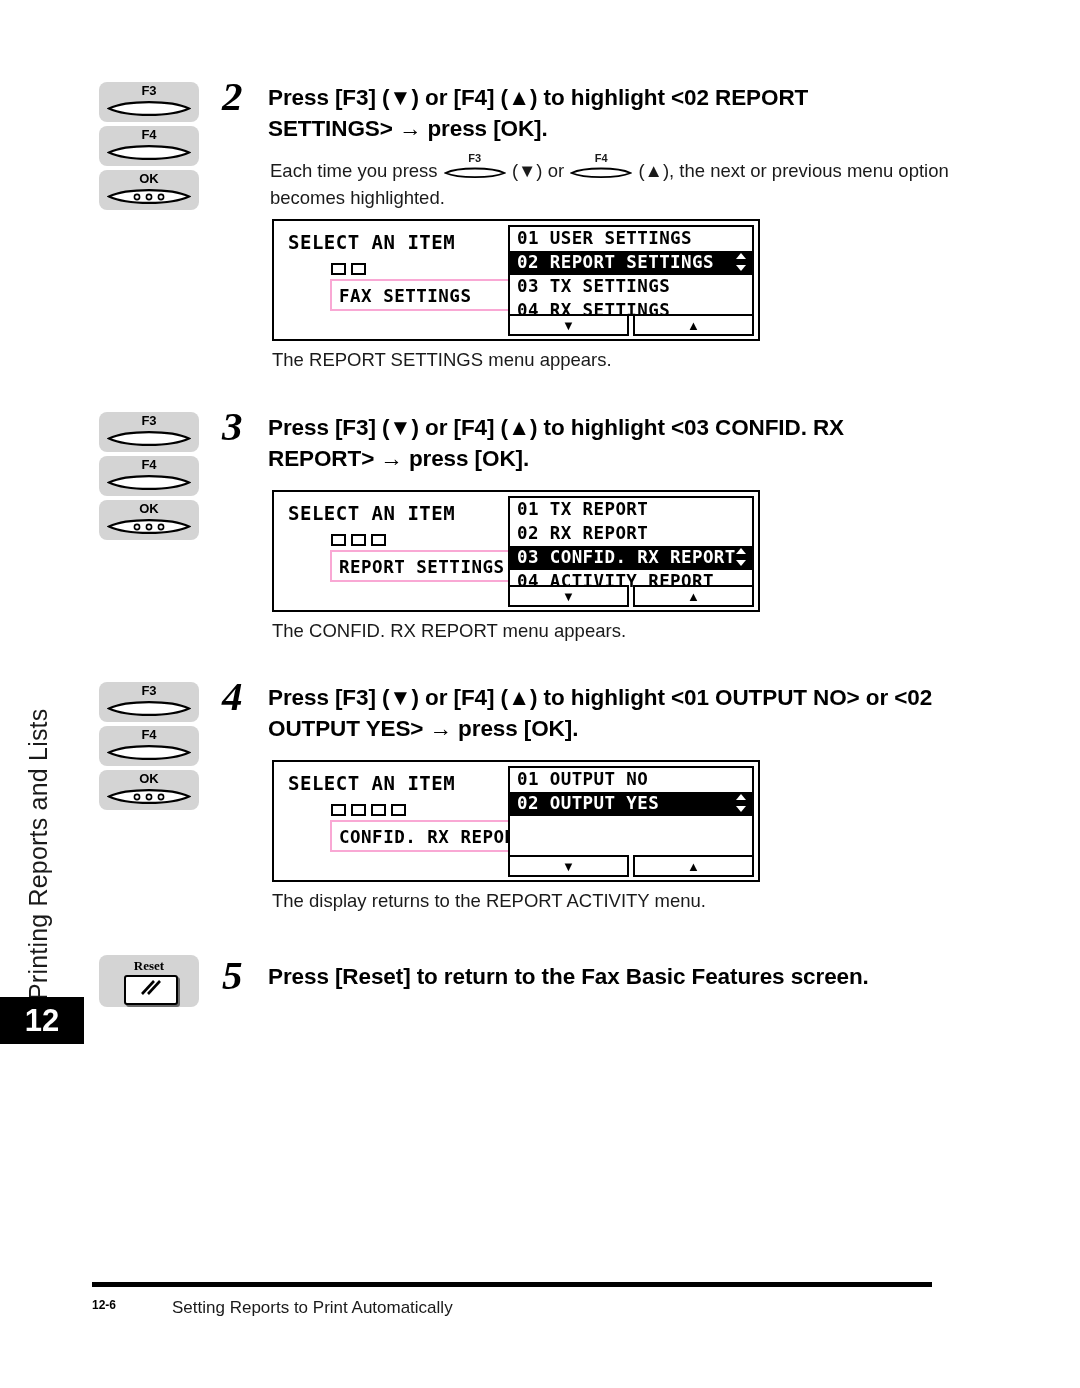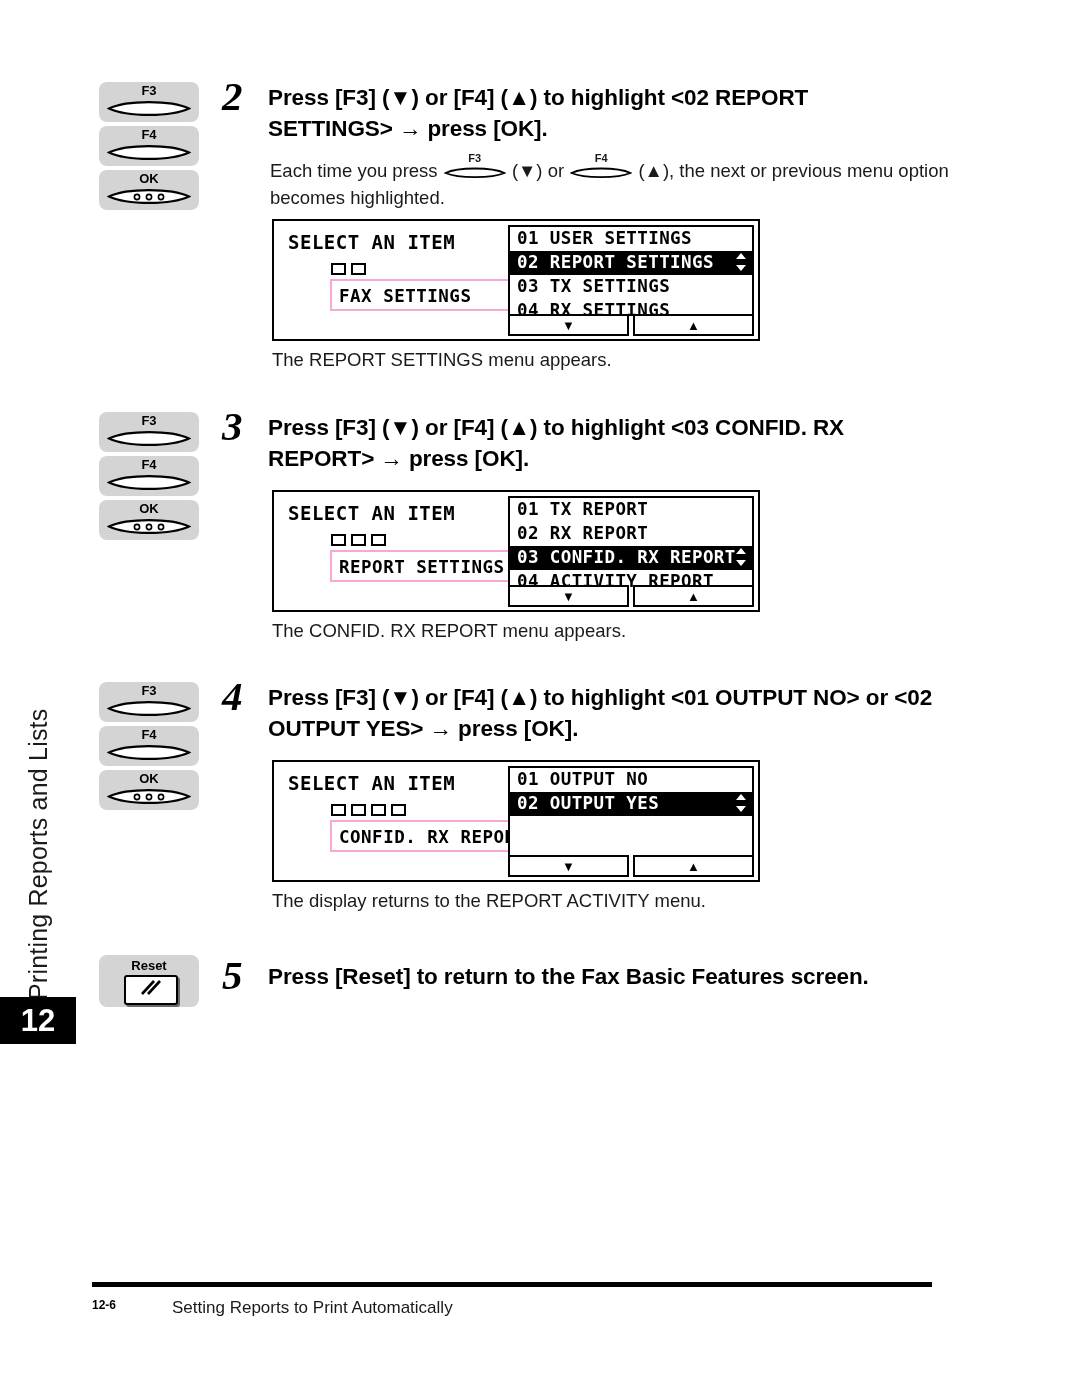--- a/index.html
+++ b/index.html
@@ -29,21 +29,21 @@
     letter-spacing: 0.2px;
     color: #1a1a1a;
     text-align: left;
     white-space: nowrap;
     line-height: 40px;
   }
   .chapter-tab {
     position: absolute;
     left: 0px;
     top: 997px;
-    width: 76px;
+    width: 84px;
     height: 47px;
     background: #000;
     color: #fff;
     font-size: 31px;
     font-weight: bold;
     display: flex;
     align-items: center;
     justify-content: center;
   }
 
@@ -86,20 +86,21 @@
     height: 19px;
   }
   .lens svg { display: block; }
 
   .resetkey {
     width: 100px;
     height: 52px;
     background: #d4d4d4;
     border-radius: 8px;
     position: relative;
+    font-family: Liberation Serif, serif;
   }
   .resetkey .klabel {
     position: absolute;
     top: 3px; left: 0; width: 100%;
     text-align: center; font-size: 13px; font-weight: bold;
   }
   .resetbox {
     position: absolute;
     left: 25px; top: 20px;
     width: 50px; height: 26px;

